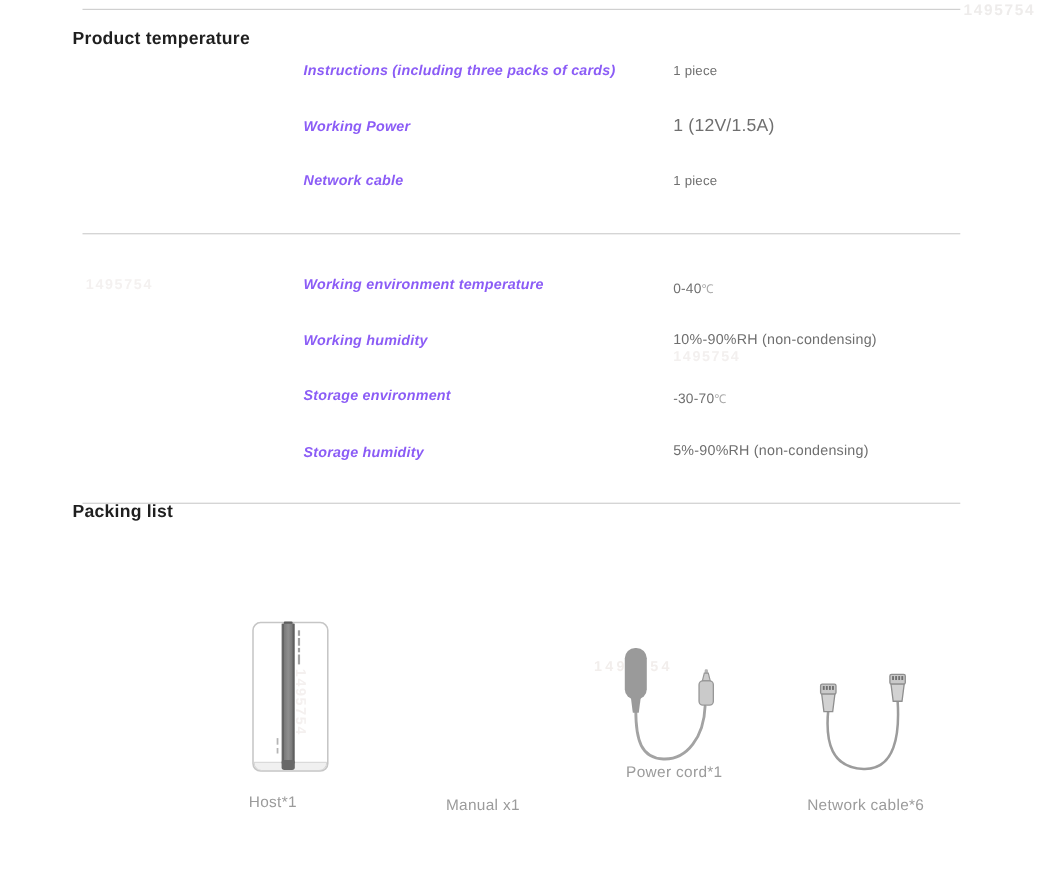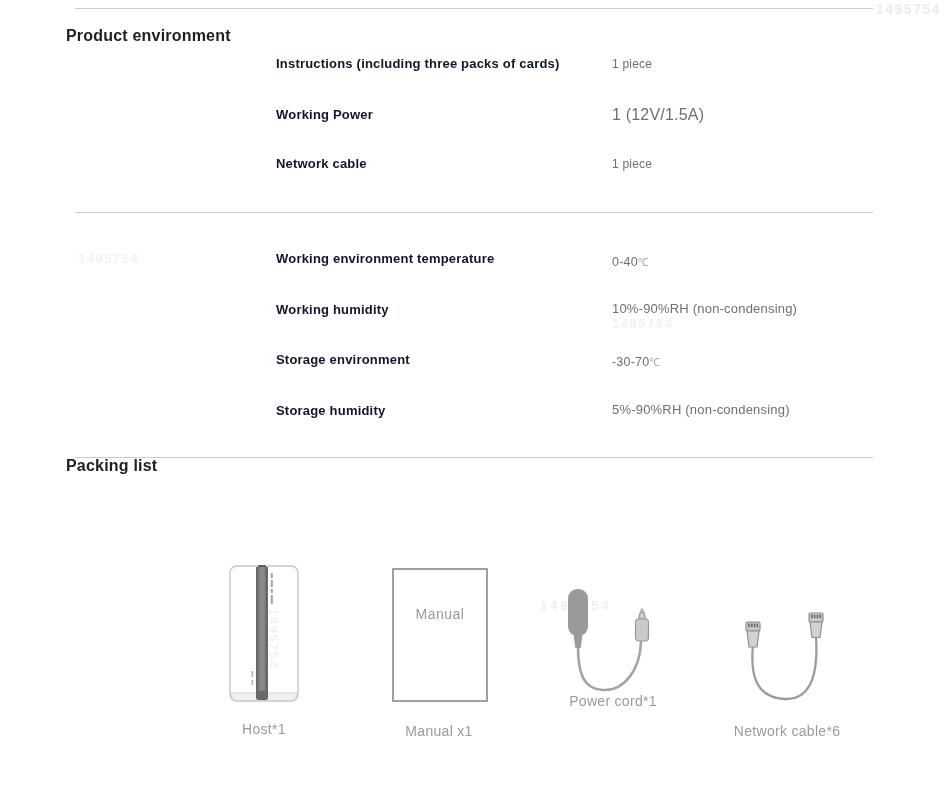--- a/index.html
+++ b/index.html
@@ -8,21 +8,21 @@
     font-family:"Liberation Sans", sans-serif; overflow:hidden;
   }
   .divider { position:absolute; left:75px; width:798px; height:1px; background:#cbcbcb; }
   .section-title {
     position:absolute; left:66px; font-size:16px; font-weight:bold;
     color:#1f1f1f; line-height:19px; letter-spacing:0.2px;
   }
   .spec-row { position:absolute; left:0; width:950px; }
   .spec-label {
     position:absolute; left:276px; top:0; font-size:13px; font-weight:bold;
-    color:#0f172a; letter-spacing:0.2px; white-space:nowrap;
+    color:#8b5cf6; letter-spacing:0.2px; white-space:nowrap;font-style:italic;
   }
   .spec-value {
     position:absolute; left:612px; top:1px; font-size:12.5px; color:#6f6f6f;
     letter-spacing:0.2px; white-space:nowrap;
   }
   .unit { font-size:11px; color:#a9a9a9; }
   .watermark {
     position:absolute; color:#f0edec; font-size:13px; font-weight:bold;
     letter-spacing:1.5px; z-index:0; white-space:nowrap; pointer-events:none;
   }
@@ -52,21 +52,21 @@
   <div class="watermark wm-top">1495754</div>
   <div class="watermark wm-env">1495754</div>
   <div class="watermark wm-hum">1495754</div>
   <div class="watermark wm-host">1495754</div>
   <div class="watermark wm-power">1495754</div>
 
   <div class="divider" style="top:8px"></div>
   <div class="divider" style="top:212px"></div>
   <div class="divider" style="top:457px"></div>
 
-  <div class="section-title" style="top:26px">Product environment</div>
+  <div class="section-title" style="top:26px">Product temperature</div>
 
   <div class="spec-row" style="top:56px">
     <span class="spec-label">Instructions (including three packs of cards)</span>
     <span class="spec-value" style="font-size:12px">1 piece</span>
   </div>
   <div class="spec-row" style="top:107px">
     <span class="spec-label">Working Power</span>
     <span class="spec-value" style="top:-1px;font-size:16px">1 (12V/1.5A)</span>
   </div>
   <div class="spec-row" style="top:156px">
@@ -114,23 +114,20 @@
       <rect x="43.8" y="16" width="2" height="7"></rect>
       <rect x="43.8" y="25" width="2" height="4"></rect>
       <rect x="43.8" y="31" width="2" height="9"></rect>
     </g>
     <g fill="#b5b5b5">
       <rect x="24.5" y="107" width="1.6" height="6"></rect>
       <rect x="24.5" y="116" width="1.6" height="5"></rect>
     </g>
   </svg>
 
-  <div class="manual-box">
-    <span>Manual</span>
-  </div>
 
   <svg class="figure" style="left:545px; top:580px" width="115" height="120" viewBox="0 0 115 120">
     <path d="M33 66 C33 93 38 109 58 110 C80 111 95 89 96 62" fill="none" stroke="#a3a3a3" stroke-width="2.6" stroke-linecap="round"></path>
     <rect x="23" y="9" width="20" height="47" rx="9.5" fill="#9a9a9a"></rect>
     <path d="M28.5 54 h9 l-1.8 14 h-5.4 z" fill="#9a9a9a"></path>
     <rect x="95.6" y="28.5" width="3" height="5" rx="1.2" fill="#b3b3b3"></rect>
     <path d="M93.5 39 l1.8 -7 h3.6 l1.8 7 z" fill="#cccccc" stroke="#979797" stroke-width="1.1"></path>
     <rect x="90.5" y="39" width="13" height="22" rx="3.5" fill="#cacaca" stroke="#979797" stroke-width="1.2"></rect>
   </svg>
 
@@ -151,18 +148,18 @@
       <g fill="#6f6f6f">
         <rect x="81" y="29.6" width="1.7" height="3.6"></rect>
         <rect x="83.8" y="29.6" width="1.7" height="3.6"></rect>
         <rect x="86.6" y="29.6" width="1.7" height="3.6"></rect>
         <rect x="89.4" y="29.6" width="1.7" height="3.6"></rect>
       </g>
       <path d="M80 37 h12 l-2 15.5 h-8 z" fill="#d2d2d2" stroke="#8f8f8f" stroke-width="1.2"></path>
     </g>
   </svg>
 
-  <div class="caption" style="left:199px; top:721px">Host*1</div>
+  <div class="caption" style="left:183px; top:721px">Host*1</div>
   <div class="caption" style="left:374px; top:723px">Manual x1</div>
   <div class="caption" style="left:548px; top:693px">Power cord*1</div>
   <div class="caption" style="left:722px; top:723px">Network cable*6</div>
 
 </div>
 
 </body></html>

